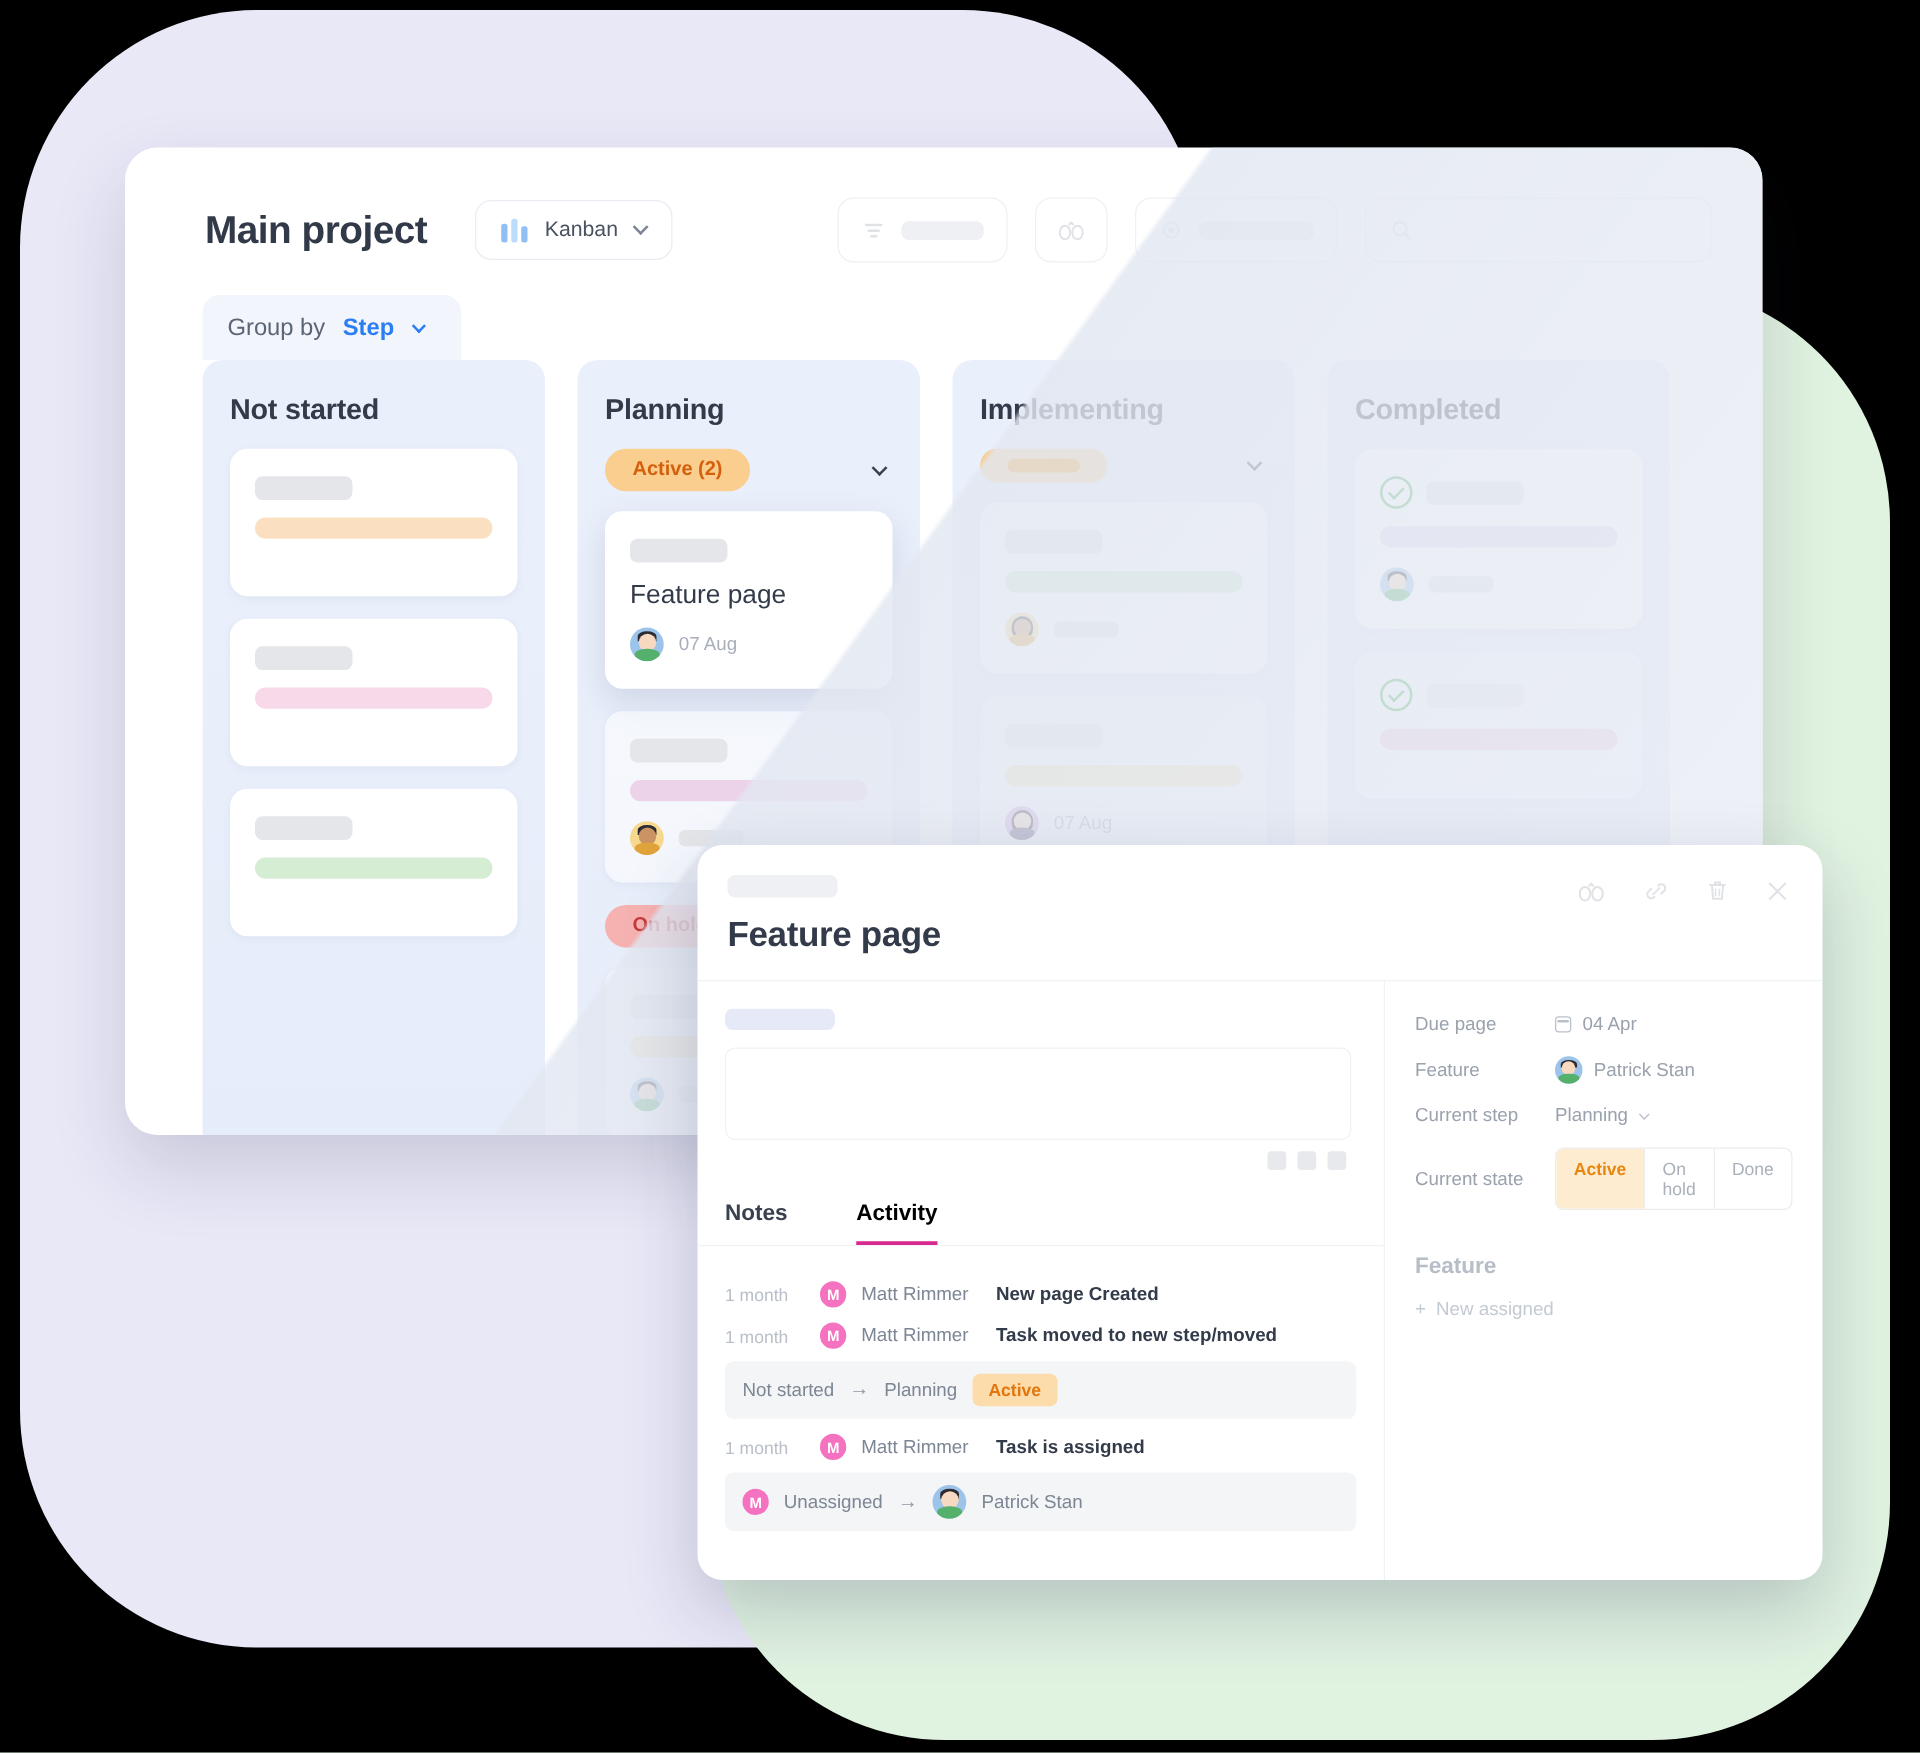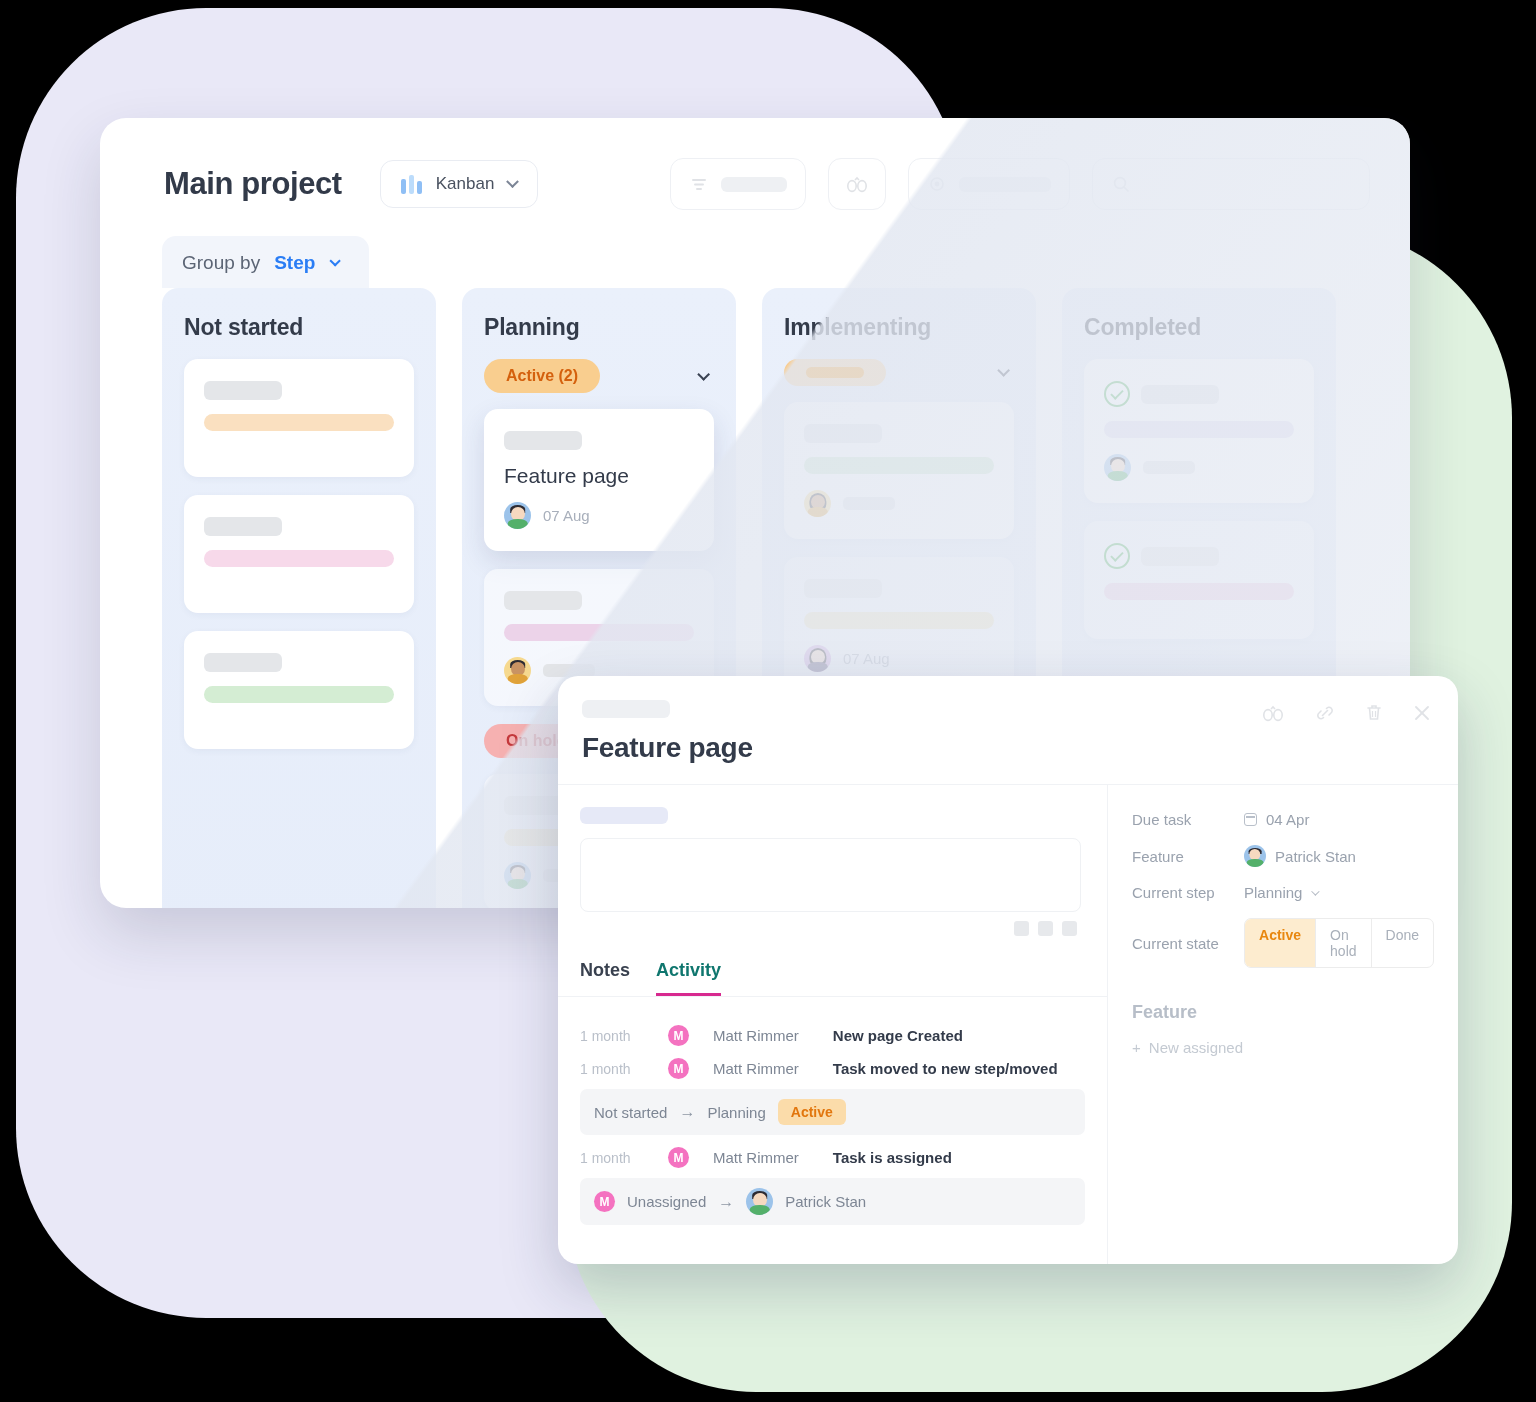--- a/index.html
+++ b/index.html
@@ -221,24 +221,24 @@
   .modal-body { display: flex; flex: 1; min-height: 0; }
   .modal-left { width: 560px; border-right: 1px solid #f0f2f5; display: flex; flex-direction: column; }
   .desc-area { padding: 22px 26px 8px 22px; }
   .desc-skel-label { width: 88px; height: 17px; background:#e6e9f7; border-radius:6px; margin-bottom: 14px; }
   .desc-box { border: 1px solid #eff1f4; border-radius: 8px; height: 74px; }
   .desc-tools { display:flex; justify-content:flex-end; gap: 9px; padding: 9px 4px 0 0; }
   .desc-tools i { display:block; width:15px; height:15px; background:#e7e9ec; border-radius:3px; }
 
   .tabs { display:flex; gap: 26px; padding: 16px 22px 0 22px; border-bottom: 1px solid #f0f2f5; }
   .tab { font-size: 18px; font-weight: bold; color:#39414f; padding-bottom: 12px; }
-  .tab.active { color:#0f766e; border-bottom: 3px solid #d7298f; }
+  .tab.active { color:#000000; border-bottom: 3px solid #d7298f; margin-left: 29px; }
 
   .activity { padding: 16px 22px; overflow: hidden; }
-  .act-row { display:flex; align-items:center; gap: 24px; margin: 12px 0 10px 0; }
+  .act-row { display:flex; align-items:center; gap: 12px; margin: 12px 0 10px 0; }
   .act-time { font-size: 14px; color:#b9bfc9; width: 64px; flex:none;}
   .act-av {
     width: 21px; height: 21px; border-radius:50%;
     background:#f472c0; color:#fff; font-size: 12px; font-weight: bold;
     display:flex; align-items:center; justify-content:center; flex:none;
   }
   .act-user { font-size: 15px; color:#7d8694; }
   .act-text { font-size: 15px; font-weight: bold; color:#333b4a; margin-left: 10px; }
   .act-detail {
     background:#f4f5f7; border-radius: 7px;
@@ -539,21 +539,21 @@
             </span>
           <span>Patrick Stan</span>
         </div>
 
       </div>
     </div>
 
     <div class="modal-right">
 
       <div class="field-row">
-        <span class="field-label">Due task</span>
+        <span class="field-label">Due page</span>
         <span class="field-value">
           <span class="cal-ico"></span>
           <span>04 Apr</span>
         </span>
       </div>
 
       <div class="field-row">
         <span class="field-label">Feature</span>
         <span class="field-value">
           <span class="avatar blue" style="width:22px;height:22px">

